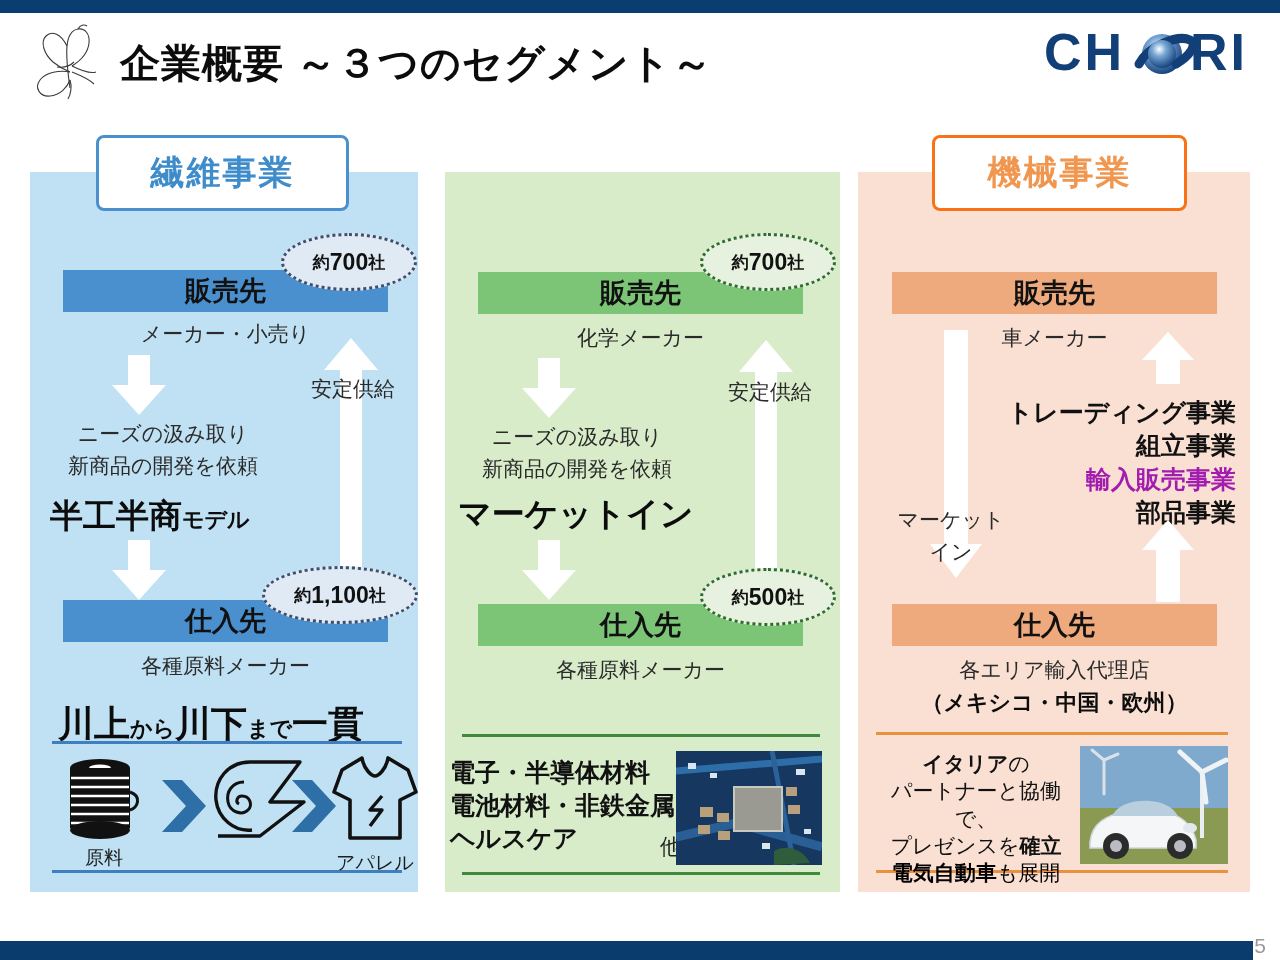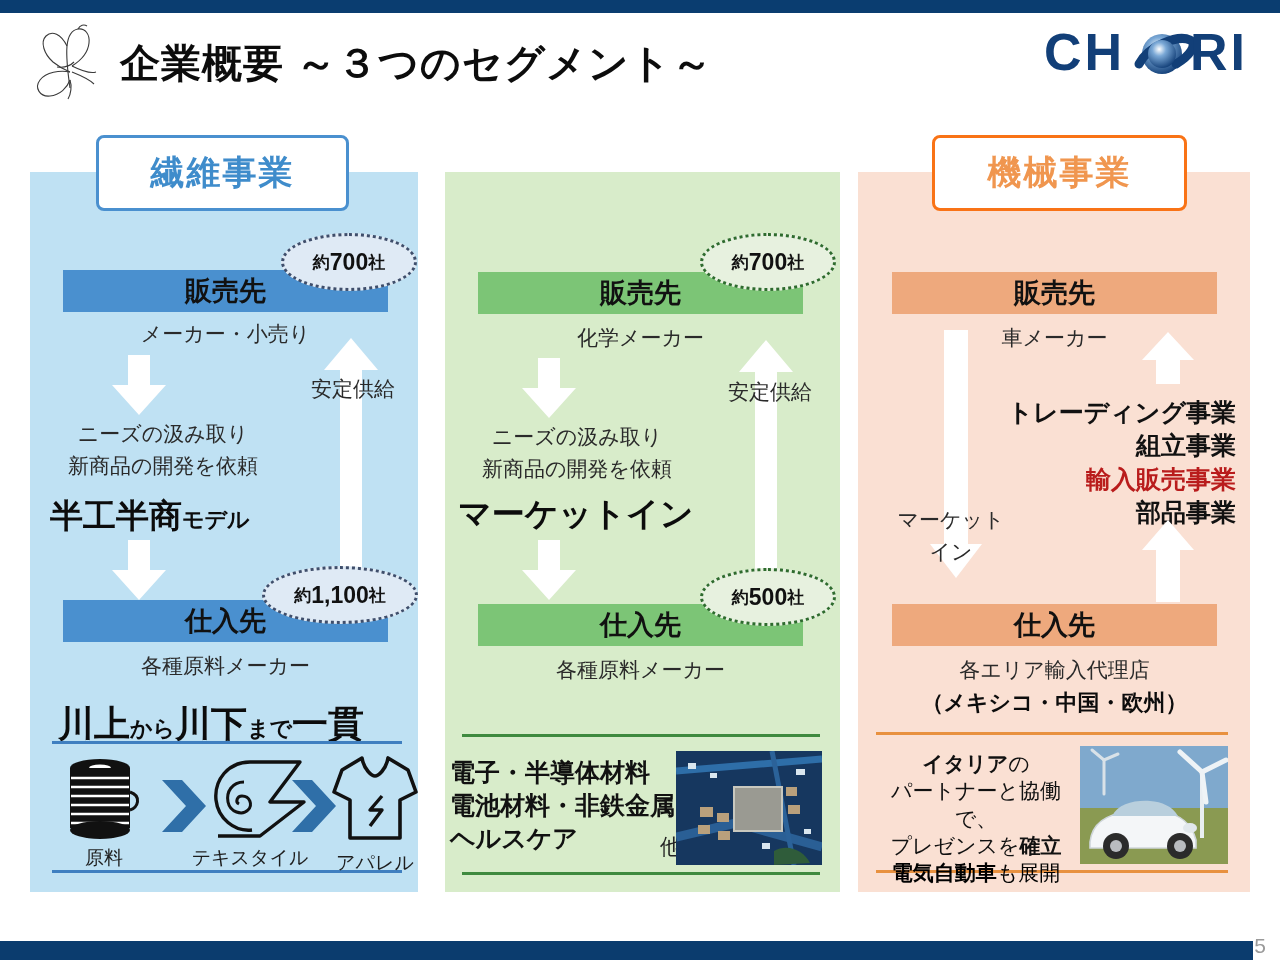--- a/index.html
+++ b/index.html
@@ -211,21 +211,20 @@
       </svg>
   </div>
   <div class="icon-wrap" style="left:330px;top:752px;">
     <svg width="90" height="92" viewBox="0 0 90 92">
       <path d="M32 6 L12 18 L4 40 L20 48 L20 86 L70 86 L70 48 L86 40 L78 18 L58 6
                C56 18 48 24 45 24 C42 24 34 18 32 6 Z" fill="none" stroke="#111" stroke-width="3.6" stroke-linejoin="round"></path>
       <path d="M52 44 L40 58 L52 58 L40 74" fill="none" stroke="#111" stroke-width="3.4" stroke-linejoin="round"></path>
     </svg>
   </div>
   <div class="icon-lbl" style="left:58px;top:845px;width:92px;">原料</div>
-  <div class="icon-lbl" style="left:150px;top:845px;width:200px;">テキスタイル</div>
   <div class="icon-lbl" style="left:320px;top:850px;width:110px;">アパレル</div>
 
 
   <div class="bar bar-g" style="left:478px;top:272px;width:325px;">販売先</div>
   <div class="lbl" style="left:478px;top:324px;width:325px;">化学メーカー</div>
   <div class="bubble bub-g" style="left:700px;top:233px;width:130px;height:52px;">
     <span class="u">約</span>
       <span>700</span>
       <span class="p">社</span>
   </div>
@@ -303,21 +302,21 @@
 
   <div class="arrow" style="left:1140px;top:332px;">
     <svg width="56" height="52" viewBox="0 0 56 52">
         <polygon points="28,0 54,28 40,28 40,52 16,52 16,28 2,28" fill="#ffffff"></polygon>
       </svg>
   </div>
 
   <div style="position:absolute;left:930px;top:396px;width:306px;text-align:right;">
     <div style="font-size:25px;font-weight:bold;color:#111;line-height:1.33;">トレーディング事業</div>
     <div style="font-size:25px;font-weight:bold;color:#111;line-height:1.33;">組立事業</div>
-    <div style="font-size:25px;font-weight:bold;color:#b91c1c;line-height:1.33;text-align:right;">輸入販売事業</div>
+    <div style="font-size:25px;font-weight:bold;color:#a21caf;line-height:1.33;text-align:right;">輸入販売事業</div>
     <div style="font-size:25px;font-weight:bold;color:#111;line-height:1.33;">部品事業</div>
   </div>
 
   <div class="arrow" style="left:928px;top:330px;">
     <svg width="56" height="248" viewBox="0 0 56 248">
         <polygon points="16,0 40,0 40,214 54,214 28,248 2,214 16,214" fill="#ffffff"></polygon>
       </svg>
   </div>
   <div class="lbl" style="left:876px;top:506px;width:150px;">マーケット</div>
   <div class="lbl" style="left:876px;top:538px;width:150px;">イン</div>

